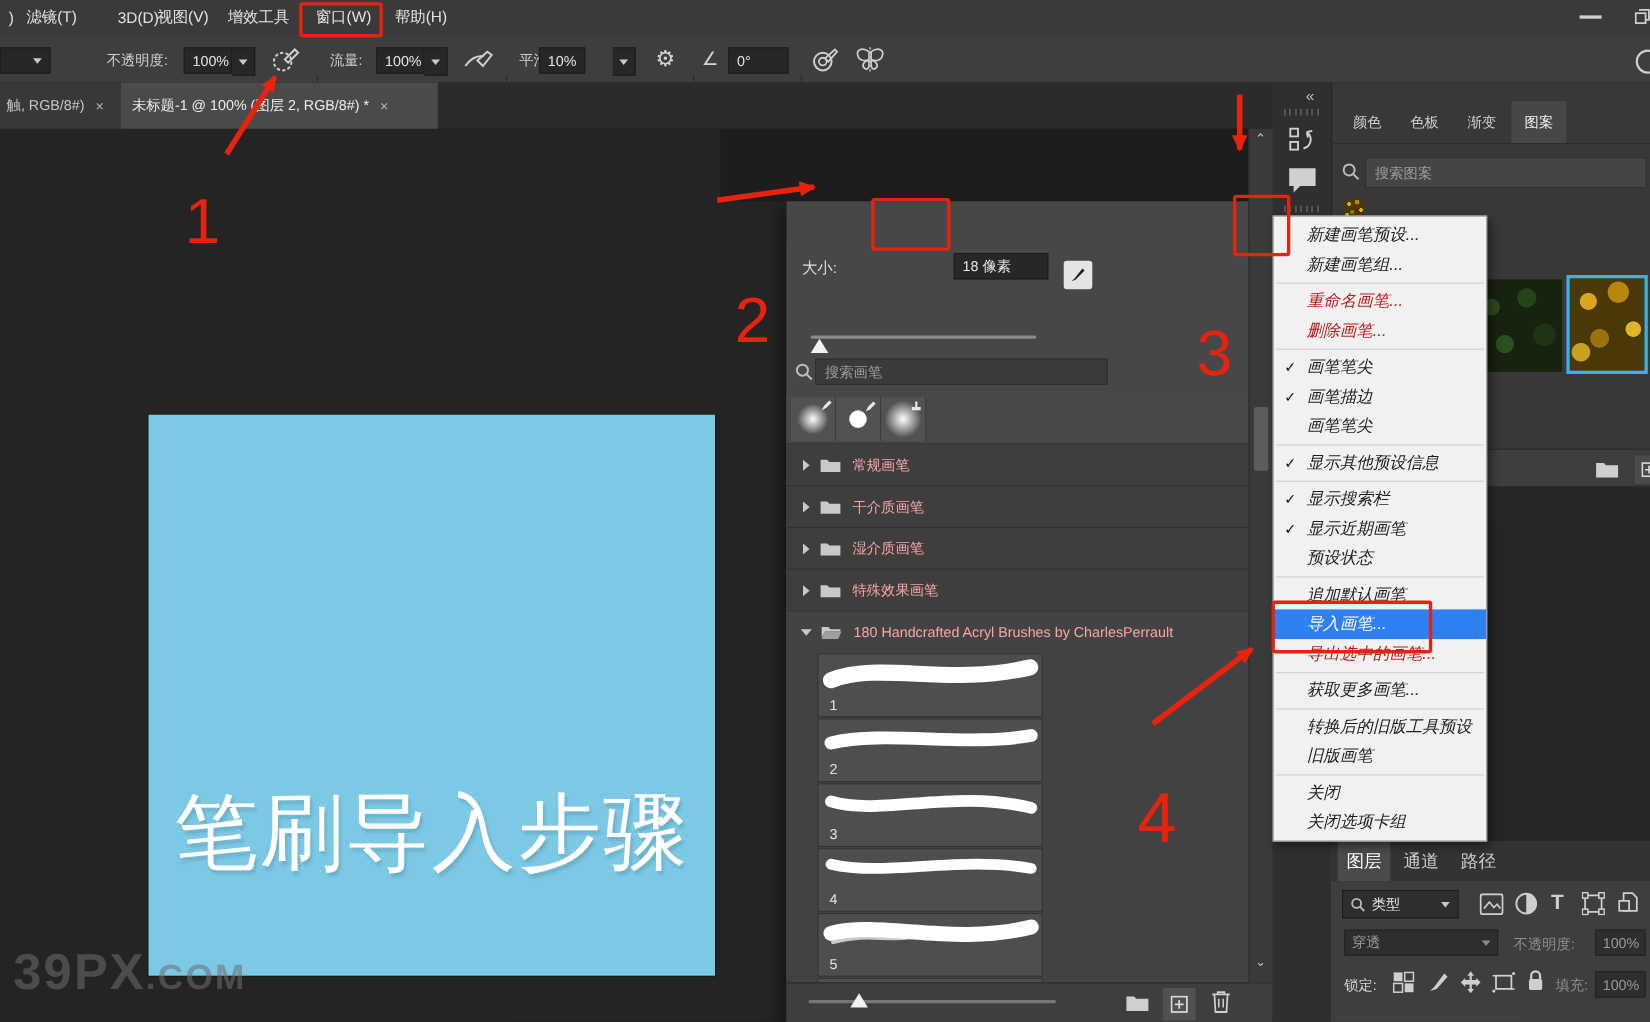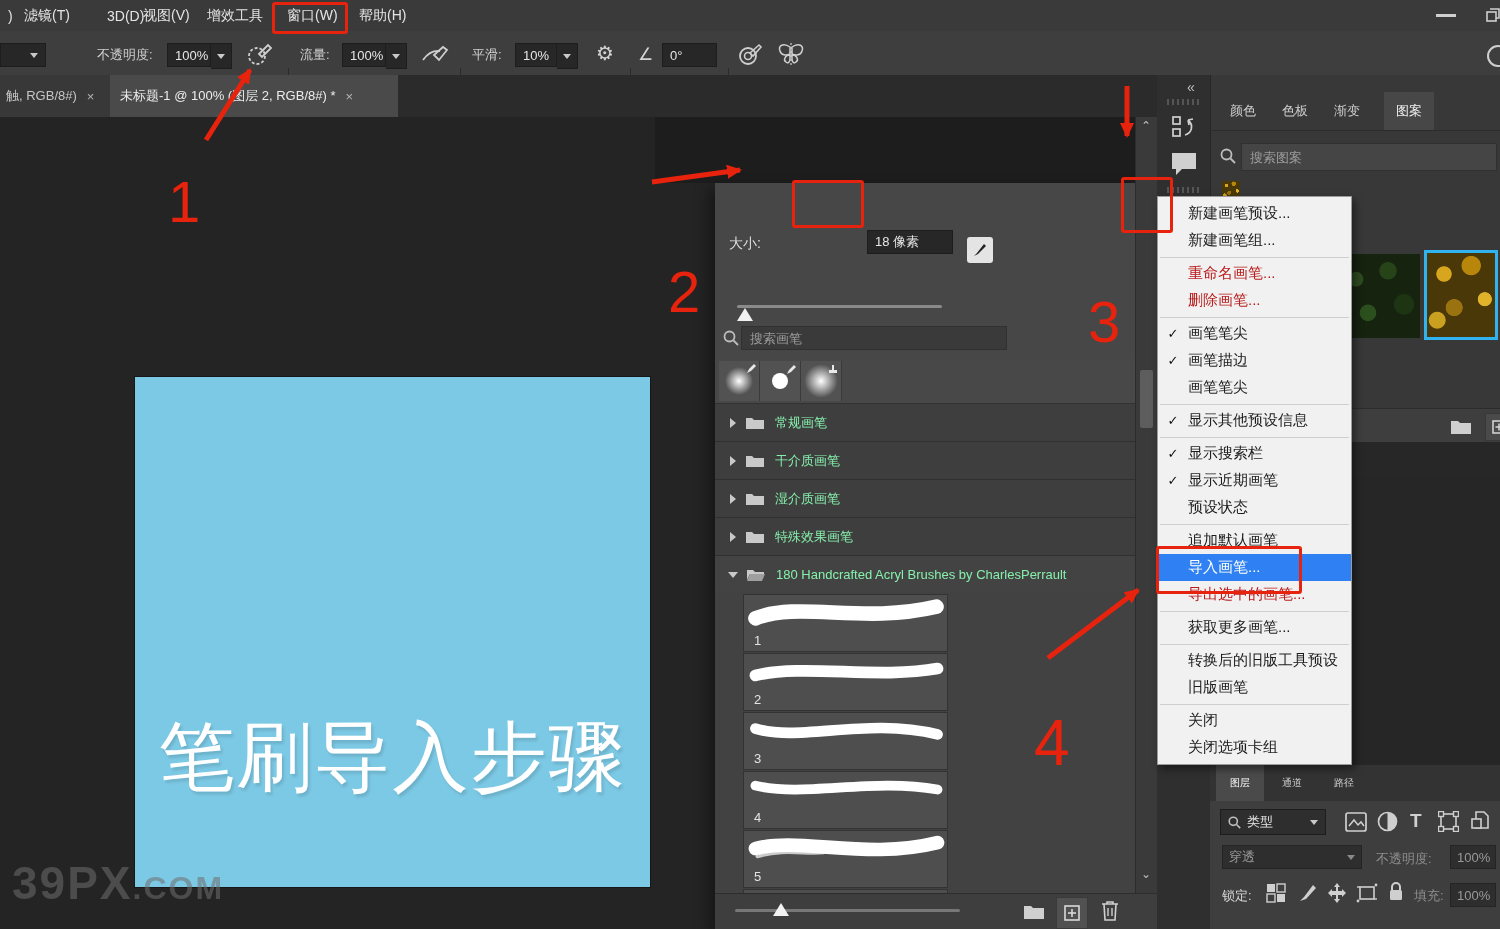--- a/index.html
+++ b/index.html
@@ -27,37 +27,37 @@
   .canvas-title{position:absolute;left:0;top:330px;width:100%;text-align:center;color:#ffffff;font-size:76px;font-weight:500;letter-spacing:2px;text-shadow:2px 3px 3px rgba(0,0,0,.12);}
   .watermark{left:12px;top:856px;font-weight:bold;color:rgba(110,110,110,.55);letter-spacing:2px;}
   .watermark .big{font-size:46px;}
   .watermark .small{font-size:32px;}
   .darkstrip{left:655px;top:117px;width:480px;height:66px;background:#1d1d1d;}
   
   .bpanel{left:715px;top:183px;width:420px;height:746px;background:#474747;box-shadow:-6px 6px 14px rgba(0,0,0,.4);}
   .bp-header{position:absolute;left:0;top:0;width:100%;height:38px;background:#3e3e3e;border-bottom:1px solid #2e2e2e;}
   .bp-tab-active{position:absolute;left:81px;top:0;width:64px;height:38px;background:#4e4e4e;display:flex;align-items:center;justify-content:center;color:#f0f0f0;font-size:13px;}
   .bp-body{position:absolute;left:0;top:38px;width:100%;height:672px;background:#474747;}
-  .grouprow{position:absolute;left:0;width:420px;height:37px;background:#3e3e3e;border-bottom:1px solid #303030;display:flex;align-items:center;color:#86efac;font-size:13px;}
+  .grouprow{position:absolute;left:0;width:420px;height:37px;background:#3e3e3e;border-bottom:1px solid #303030;display:flex;align-items:center;color:#fca5a5;font-size:13px;}
   .gchev{width:0;height:0;margin:0 9px 0 15px;border-top:5px solid transparent;border-bottom:5px solid transparent;border-left:6px solid #c9c9c9;}
   .gchev.open{border-left:5px solid transparent;border-right:5px solid transparent;border-top:6px solid #c9c9c9;border-bottom:none;margin:0 8px 0 13px;}
   .bitem{position:absolute;left:28px;width:205px;height:58px;background:#4e4e4e;border:1px solid #333;box-sizing:border-box;}
   .bitem .lbl{position:absolute;left:10px;top:38px;color:#e3e3e3;font-size:13px;}
   .bitem .pv{position:absolute;left:0;top:0;width:203px;height:37px;}
   .itemsarea{position:absolute;left:0;top:370px;width:420px;height:302px;background:#424242;overflow:hidden;}
   .bp-footer{position:absolute;left:0;top:710px;width:442px;height:36px;background:#3e3e3e;border-top:1px solid #2d2d2d;}
   .tri-thumb{width:0;height:0;border-left:8px solid transparent;border-right:8px solid transparent;border-bottom:13px solid #f2f2f2;position:absolute;}
   .track{position:absolute;height:3px;background:#8a8a8a;border-radius:2px;}
   .thumbcell{width:40px;height:40px;background:#525252;border-right:1px solid #3a3a3a;position:relative;}
   .scrollstrip{left:1135px;top:117px;width:22px;height:776px;background:#3a3a3a;border-left:1px solid #2c2c2c;}
   .scrollthumb{position:absolute;left:4px;width:13px;height:58px;background:#5d5d5d;border-radius:2px;}
   .sarrow{position:absolute;left:5px;color:#bdbdbd;font-size:12px;}
   
   .cmenu{left:1157px;top:196px;width:195px;background:#f1f1f1;border:1px solid #9b9b9b;box-sizing:border-box;padding:3px 0;box-shadow:3px 4px 8px rgba(0,0,0,.45);color:#1c1c1c;}
-  .cm-item{height:27px;display:flex;align-items:center;font-size:15px;position:relative;}
+  .cm-item{height:27px;display:flex;align-items:center;font-size:15px;position:relative;font-style:italic;}
   .cm-check{width:30px;text-align:center;font-size:13px;color:#111;}
   .cm-item.disabled{color:#b91c1c;}
   .cm-item.hl{background:#2f80f2;color:#ffffff;}
   .cm-sep{height:6px;position:relative;}
   .cm-sep::after{content:"";position:absolute;left:2px;right:2px;top:3px;height:1px;background:#cfcfcf;}
   
   .dock{left:1157px;top:75px;width:343px;height:854px;background:#383838;}
   .dockstrip{position:absolute;left:0;top:0;width:53px;height:854px;background:#2f2f2f;border-right:1px solid #262626;}
   .ptab{position:absolute;top:17px;height:38px;display:flex;align-items:center;justify-content:center;color:#cfcfcf;font-size:13px;width:50px;}
   .ptab.active{background:#474747;color:#f0f0f0;}
@@ -71,21 +71,21 @@
      radial-gradient(circle at 35% 70%, #2c4f1e 0 10%, transparent 11%),
      #16230f;}
   .golds{background:
      radial-gradient(circle at 25% 25%, #d8a51e 0 9%, transparent 10%),
      radial-gradient(circle at 65% 15%, #b8860b 0 11%, transparent 12%),
      radial-gradient(circle at 85% 55%, #e0b32a 0 9%, transparent 10%),
      radial-gradient(circle at 40% 65%, #9a7210 0 12%, transparent 13%),
      radial-gradient(circle at 15% 80%, #caa021 0 9%, transparent 10%),
      #4a3808;}
   
-  .ltab{position:absolute;top:0;height:36px;display:flex;align-items:center;justify-content:center;color:#cfcfcf;font-size:10px;}
+  .ltab{position:absolute;top:0;height:36px;display:flex;align-items:center;justify-content:center;color:#cfcfcf;font-size:16px;}
   .ltab.active{background:#4a4a4a;color:#fff;}
   .dim{color:#8d8d8d;}
   .lfield{background:#2e2e2e;border:1px solid #242424;color:#9a9a9a;font-size:13px;display:flex;align-items:center;padding:0 6px;box-sizing:border-box;}
   
   .redbox{position:absolute;border:3px solid #e8230d;border-radius:3px;z-index:60;}
   .rednum{position:absolute;color:#e8230d;font-size:58px;z-index:60;font-weight:400;}
   .annsvg{position:absolute;left:0;top:0;width:1500px;height:929px;z-index:59;pointer-events:none;}
   .icon{display:inline-flex;align-items:center;justify-content:center;}
   .grip{position:absolute;left:10px;width:33px;height:6px;
         background:repeating-linear-gradient(90deg,#555 0 2px,transparent 2px 5px);}
@@ -136,21 +136,21 @@
         <span class="chevd"></span>
       </div>
     <div class="a icon" style="left:420px;top:11px">
       <svg width="30" height="25" viewBox="0 0 30 25">
           <path d="M3 18 Q10 8 20 9" fill="none" stroke="#cfcfcf" stroke-width="1.8"></path>
           <path d="M14 13 L23 5 l4 3 L19 18 Z" fill="none" stroke="#cfcfcf" stroke-width="1.8"></path>
         </svg>
     </div>
     <div class="vdiv" style="left:460px"></div>
     <span class="a optlabel" style="left:472px;top:15px">平滑:</span>
-    <div class="a fld" style="left:515px;top:12px;width:42px;height:24px">10%</div>
+    <div class="a fld" style="left:490px;top:12px;width:42px;height:24px">10%</div>
     <div class="a chevbox" style="left:557px;top:12px;width:20px;height:24px">
         <span class="chevd"></span>
       </div>
     <div class="a icon" style="left:596px;top:10px;color:#d4d4d4;font-size:20px">⚙</div>
     <div class="vdiv" style="left:630px"></div>
     <div class="a icon" style="left:638px;top:13px;color:#d4d4d4;font-size:17px">∠</div>
     <div class="a fld" style="left:662px;top:12px;width:55px;height:24px">0°</div>
     <div class="vdiv" style="left:728px"></div>
     <div class="a icon" style="left:736px;top:11px">
       <svg width="28" height="25" viewBox="0 0 28 25">
@@ -350,21 +350,21 @@
       <svg class="a" style="left:13px;top:76px" width="28" height="26" viewBox="0 0 28 26">
           <path d="M2 2 h24 v16 h-14 l-6 6 v-6 h-4 Z" fill="#d0d0d0"></path>
         </svg>
       <div class="grip" style="top:112px"></div>
       <div class="grip" style="top:620px"></div>
     </div>
 
     <div class="ptab" style="left:61px">颜色</div>
     <div class="ptab" style="left:113px">色板</div>
     <div class="ptab" style="left:165px">渐变</div>
-    <div class="ptab active" style="left:227px">图案</div>
+    <div class="ptab active" style="left:217px">图案</div>
     <div class="a" style="left:53px;top:55px;width:290px;height:1px;background:#2c2c2c"></div>
 
     <svg class="a" style="left:63px;top:73px" width="16" height="16" viewBox="0 0 16 16">
         <circle cx="6.5" cy="6.5" r="5" fill="none" stroke="#bdbdbd" stroke-width="1.8"></circle>
         <line x1="10.5" y1="10.5" x2="15" y2="15" stroke="#bdbdbd" stroke-width="1.8"></line>
       </svg>
     <div class="searchbox" style="left:84px;top:68px;width:256px;height:28px">
       <input class="ph" placeholder="搜索图案" style="">
     </div>
 

